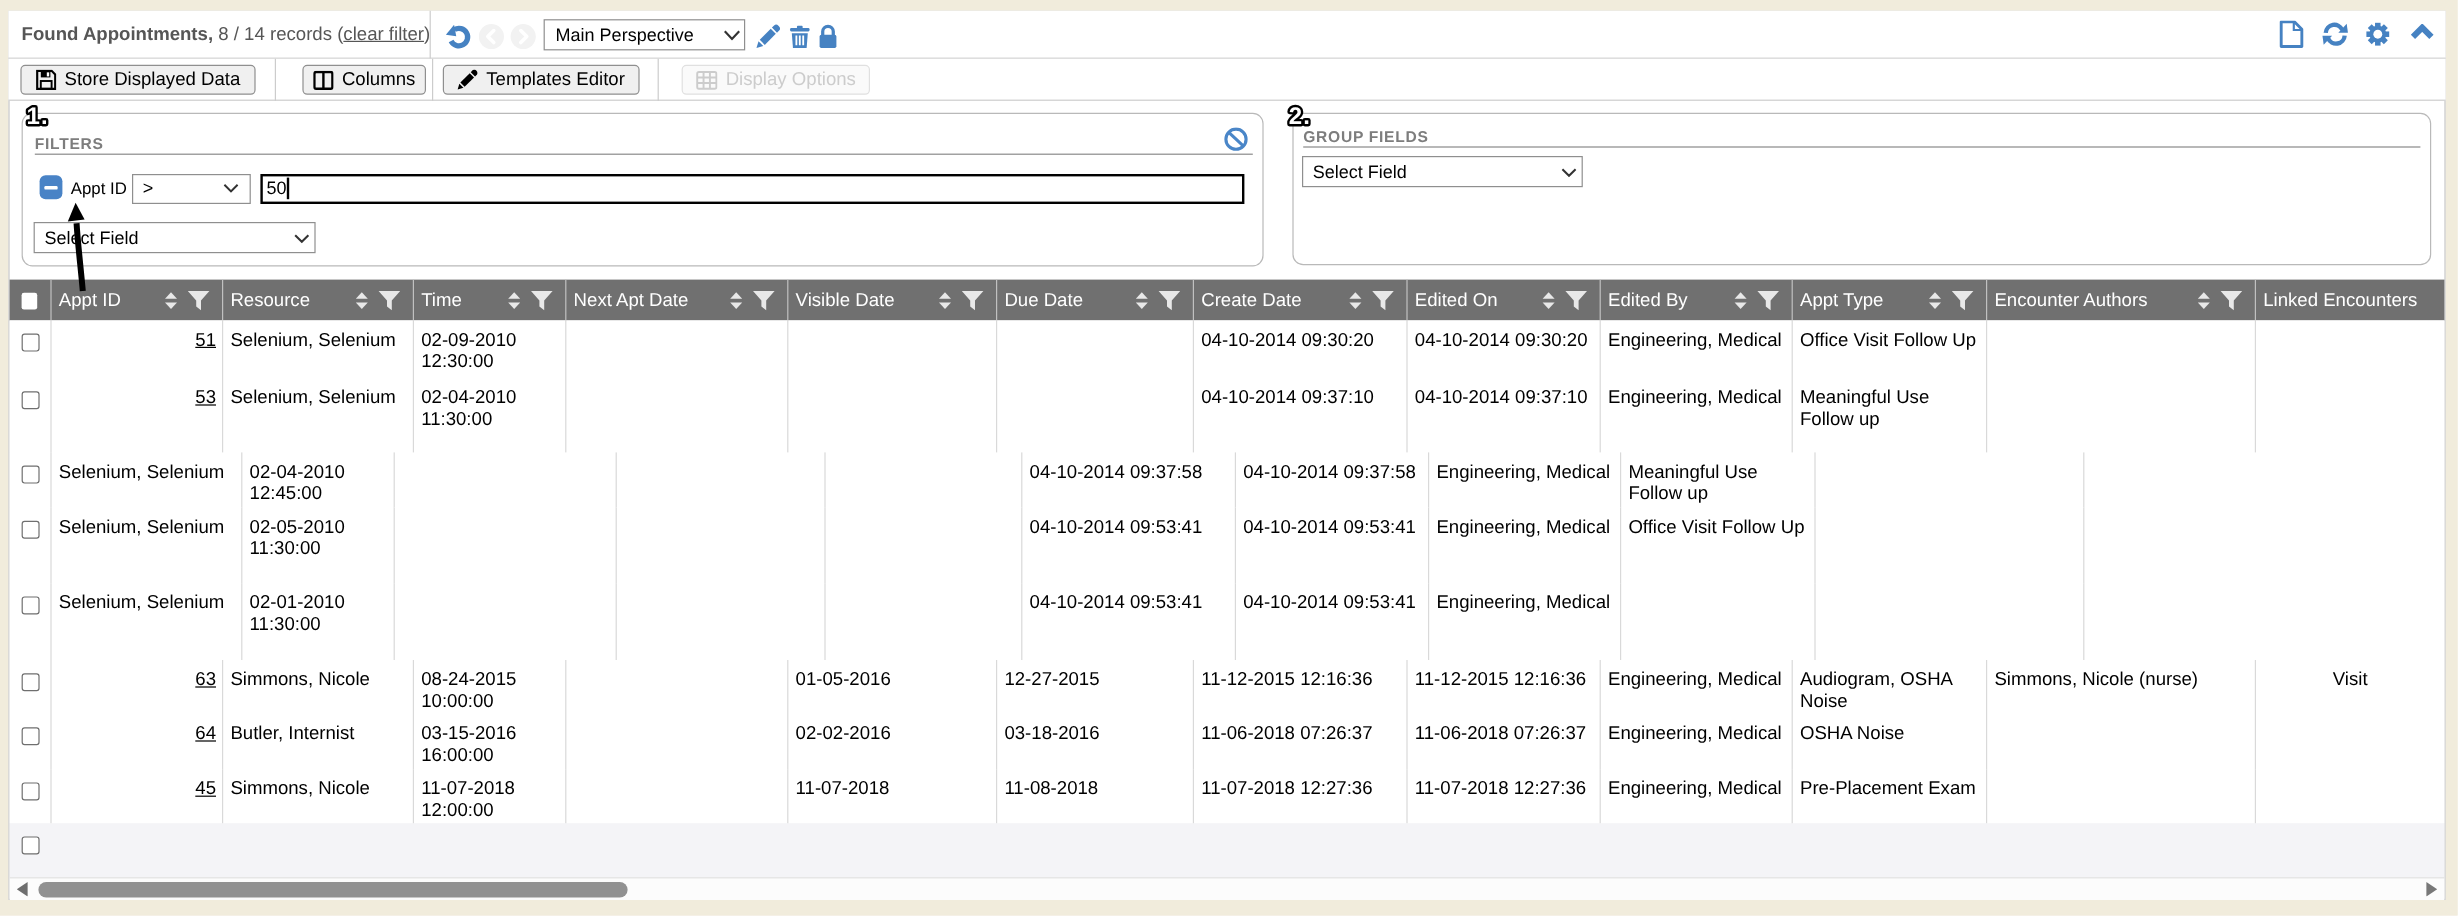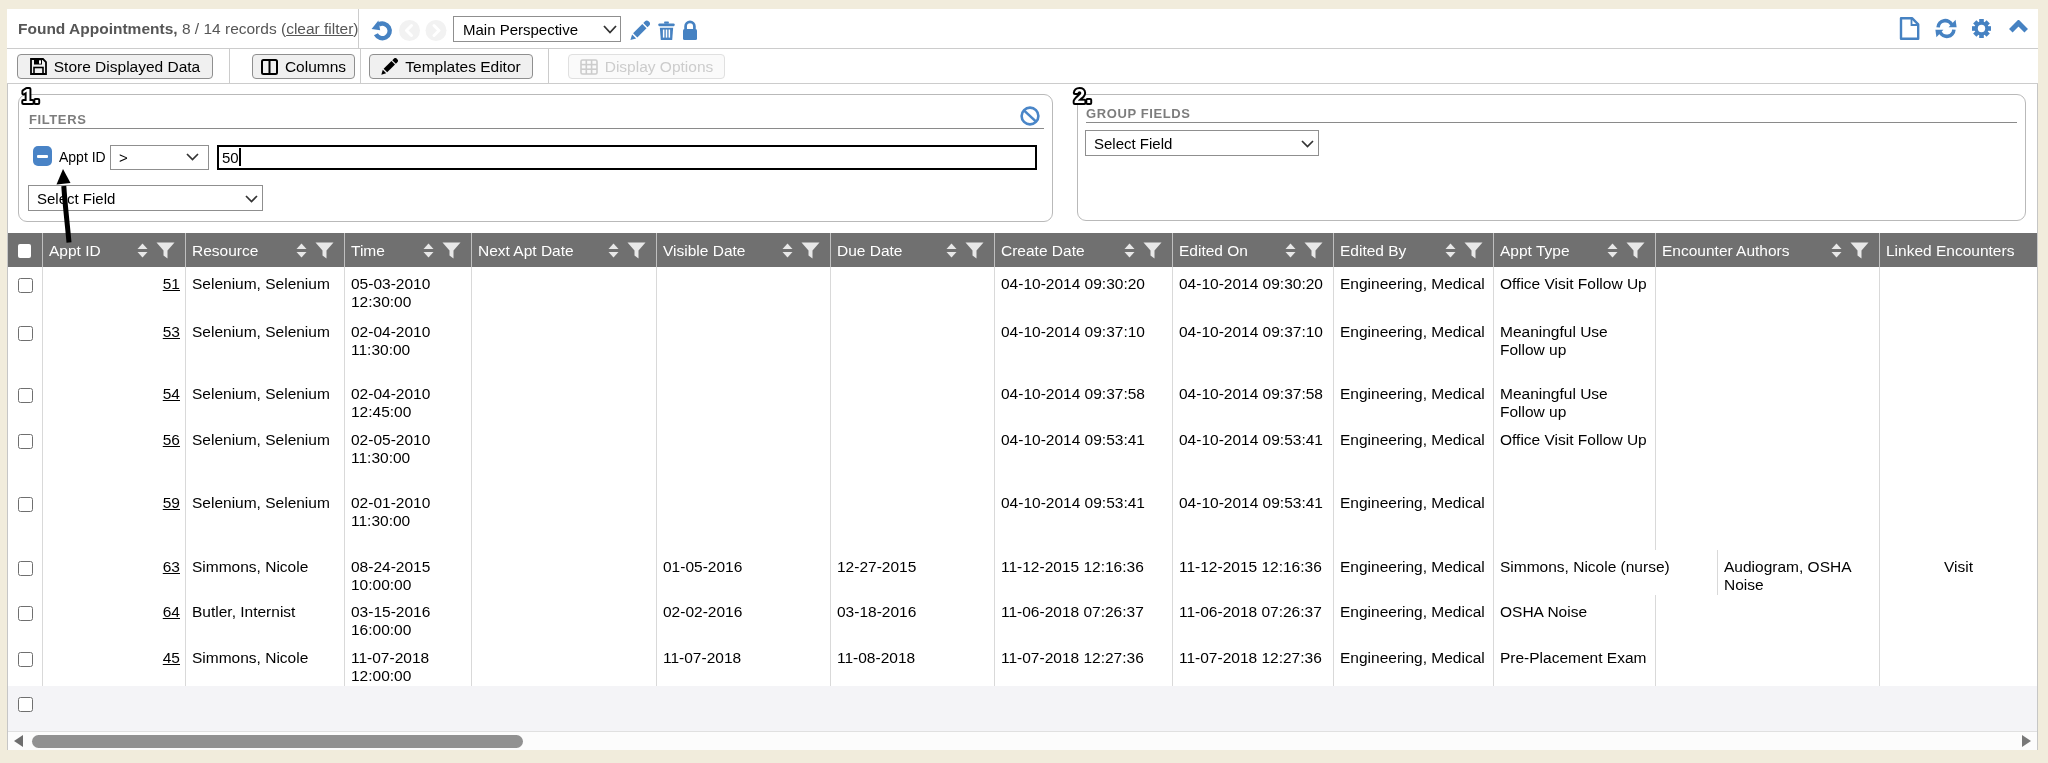--- a/index.html
+++ b/index.html
@@ -328,21 +328,21 @@
         <div class="hc" style="width:157px">
           <span class="htxt">Linked Encounters</span>
         </div>
       </div>
   <div class="row odd" style="height:48px">
         <div class="c cb" style="width:35px">
           <div class="ckb"></div>
         </div>
         <div class="c id0" style="width:143px"><span class="lnk">51</span></div>
         <div class="c" style="width:159px">Selenium, Selenium</div>
-        <div class="c" style="width:127px">05-03-2010 12:30:00</div>
+        <div class="c" style="width:127px">02-09-2010 12:30:00</div>
         <div class="c" style="width:185px"></div>
         <div class="c" style="width:174px"></div>
         <div class="c" style="width:164px"></div>
         <div class="c" style="width:178px">04-10-2014 09:30:20</div>
         <div class="c" style="width:161px">04-10-2014 09:30:20</div>
         <div class="c" style="width:160px">Engineering, Medical</div>
         <div class="c" style="width:162px">Office Visit Follow Up</div>
         <div class="c" style="width:224px"></div>
         <div class="c" style="width:157px"></div>
       </div>
@@ -360,55 +360,52 @@
         <div class="c" style="width:161px">04-10-2014 09:37:10</div>
         <div class="c" style="width:160px">Engineering, Medical</div>
         <div class="c" style="width:162px">Meaningful Use Follow up</div>
         <div class="c" style="width:224px"></div>
         <div class="c" style="width:157px"></div>
       </div>
       <div class="row odd" style="height:46px">
         <div class="c cb" style="width:35px">
           <div class="ckb"></div>
         </div>
-        <div class="c id0" style="width:143px"><span class="lnk">54</span></div>
         <div class="c" style="width:159px">Selenium, Selenium</div>
         <div class="c" style="width:127px">02-04-2010 12:45:00</div>
         <div class="c" style="width:185px"></div>
         <div class="c" style="width:174px"></div>
         <div class="c" style="width:164px"></div>
         <div class="c" style="width:178px">04-10-2014 09:37:58</div>
         <div class="c" style="width:161px">04-10-2014 09:37:58</div>
         <div class="c" style="width:160px">Engineering, Medical</div>
         <div class="c" style="width:162px">Meaningful Use Follow up</div>
         <div class="c" style="width:224px"></div>
         <div class="c" style="width:157px"></div>
       </div>
       <div class="row even" style="height:63px">
         <div class="c cb" style="width:35px">
           <div class="ckb"></div>
         </div>
-        <div class="c id0" style="width:143px"><span class="lnk">56</span></div>
         <div class="c" style="width:159px">Selenium, Selenium</div>
         <div class="c" style="width:127px">02-05-2010 11:30:00</div>
         <div class="c" style="width:185px"></div>
         <div class="c" style="width:174px"></div>
         <div class="c" style="width:164px"></div>
         <div class="c" style="width:178px">04-10-2014 09:53:41</div>
         <div class="c" style="width:161px">04-10-2014 09:53:41</div>
         <div class="c" style="width:160px">Engineering, Medical</div>
         <div class="c" style="width:162px">Office Visit Follow Up</div>
         <div class="c" style="width:224px"></div>
         <div class="c" style="width:157px"></div>
       </div>
       <div class="row odd" style="height:64px">
         <div class="c cb" style="width:35px">
           <div class="ckb"></div>
         </div>
-        <div class="c id0" style="width:143px"><span class="lnk">59</span></div>
         <div class="c" style="width:159px">Selenium, Selenium</div>
         <div class="c" style="width:127px">02-01-2010 11:30:00</div>
         <div class="c" style="width:185px"></div>
         <div class="c" style="width:174px"></div>
         <div class="c" style="width:164px"></div>
         <div class="c" style="width:178px">04-10-2014 09:53:41</div>
         <div class="c" style="width:161px">04-10-2014 09:53:41</div>
         <div class="c" style="width:160px">Engineering, Medical</div>
         <div class="c" style="width:162px"></div>
         <div class="c" style="width:224px"></div>
@@ -420,22 +417,22 @@
         </div>
         <div class="c id0" style="width:143px"><span class="lnk">63</span></div>
         <div class="c" style="width:159px">Simmons, Nicole</div>
         <div class="c" style="width:127px">08-24-2015 10:00:00</div>
         <div class="c" style="width:185px"></div>
         <div class="c" style="width:174px">01-05-2016</div>
         <div class="c" style="width:164px">12-27-2015</div>
         <div class="c" style="width:178px">11-12-2015 12:16:36</div>
         <div class="c" style="width:161px">11-12-2015 12:16:36</div>
         <div class="c" style="width:160px">Engineering, Medical</div>
+        <div class="c" style="width:162px">Audiogram, OSHA Noise</div>
         <div class="c" style="width:224px">Simmons, Nicole (nurse)</div>
-        <div class="c" style="width:162px">Audiogram, OSHA Noise</div>
         <div class="c" style="width:157px">Visit</div>
       </div>
       <div class="row odd" style="height:46px">
         <div class="c cb" style="width:35px">
           <div class="ckb"></div>
         </div>
         <div class="c id0" style="width:143px"><span class="lnk">64</span></div>
         <div class="c" style="width:159px">Butler, Internist</div>
         <div class="c" style="width:127px">03-15-2016 16:00:00</div>
         <div class="c" style="width:185px"></div>

